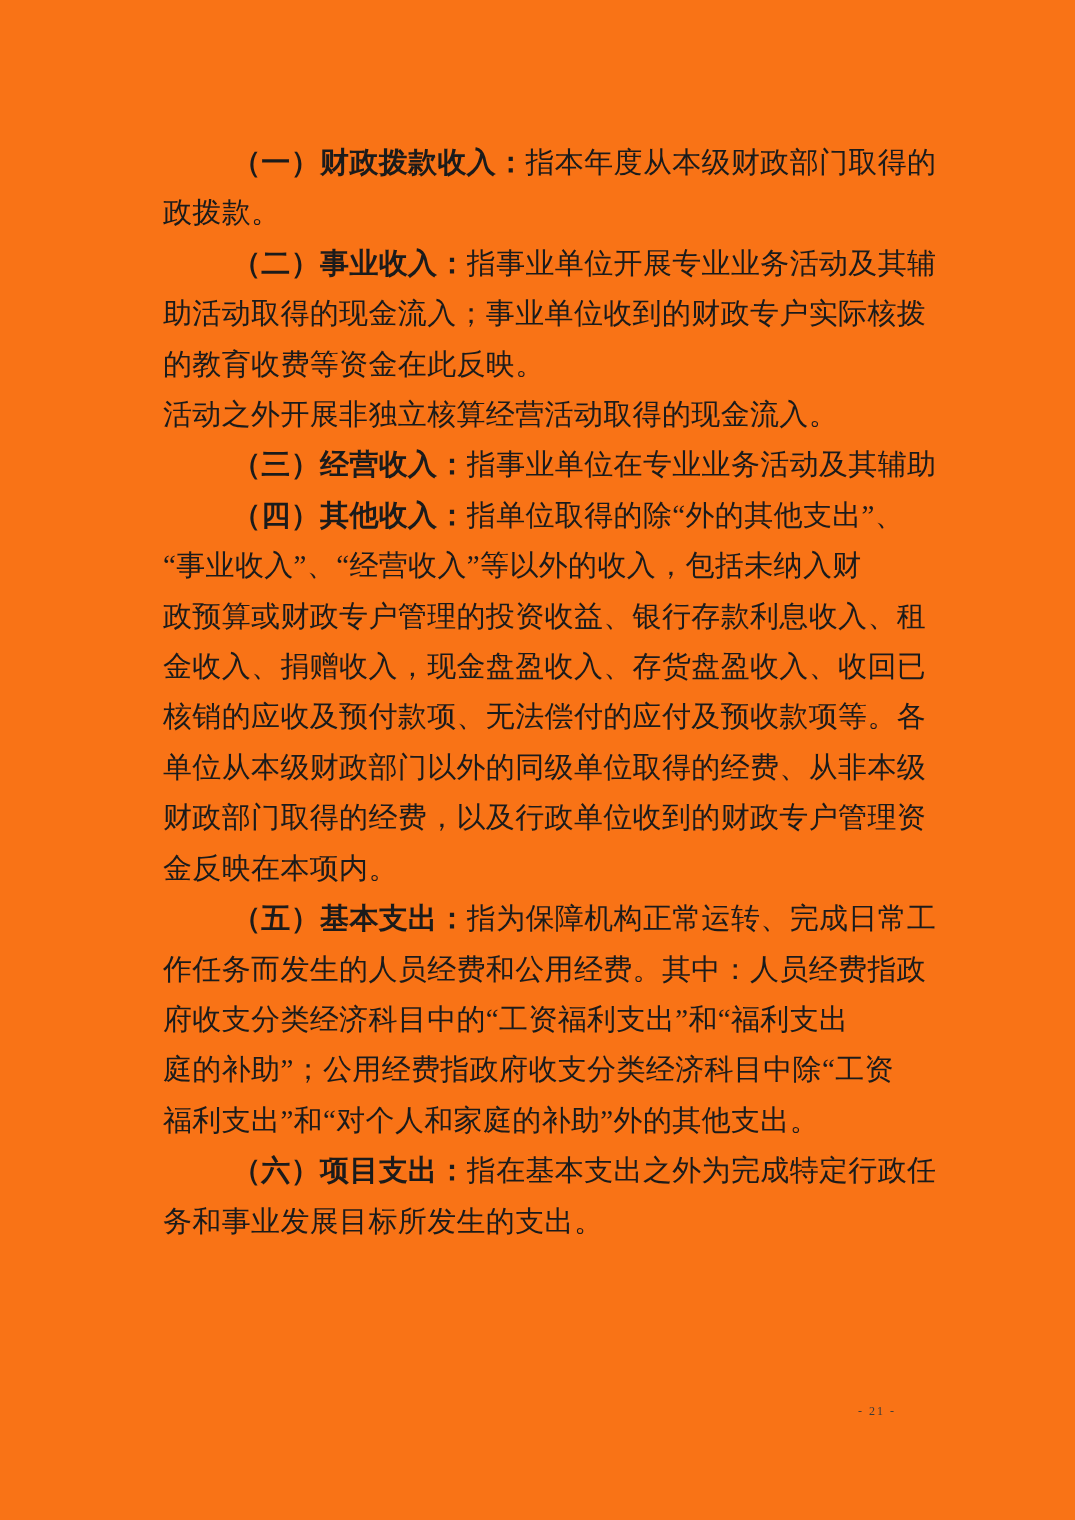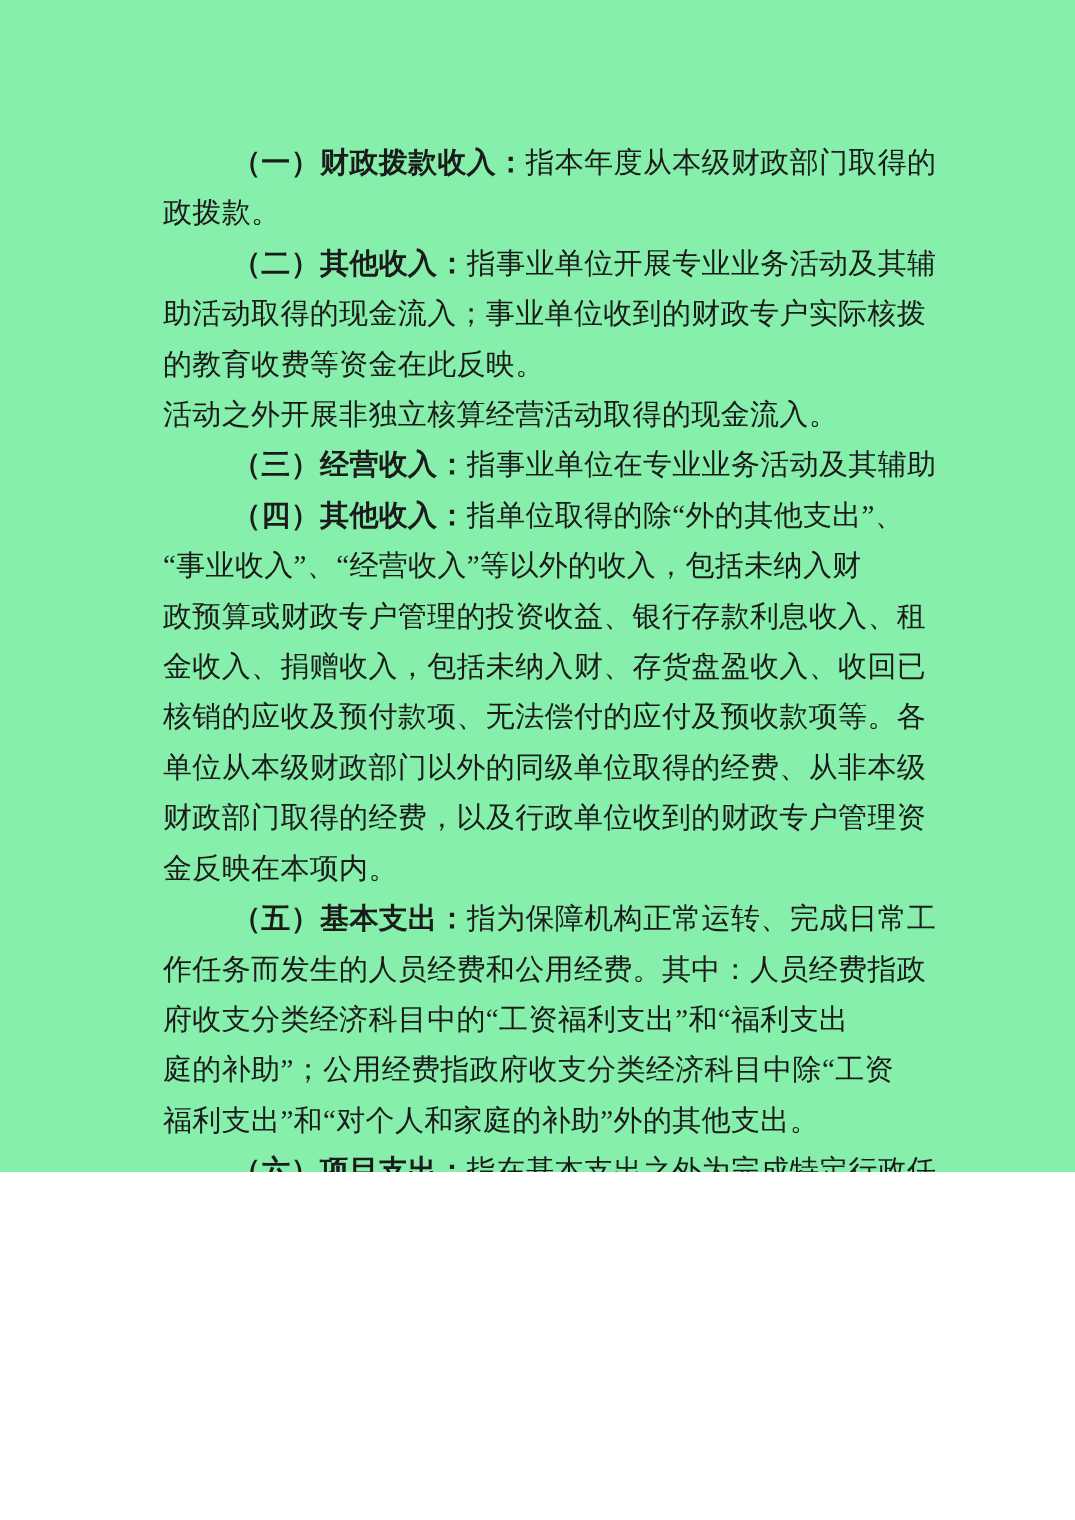--- a/index.html
+++ b/index.html
@@ -1,20 +1,20 @@
 <!DOCTYPE html>
 <html><head>
 <meta charset="utf-8">
 <style>
   html, body { margin: 0; padding: 0; }
   .page {
     position: relative;
     width: 1075px;
-    height: 1172px;
-    background: #86efac;
+    height: 1520px;
+    background: #f97316;
     font-family: "Liberation Serif", serif;
     color: #1b1b1b;
     overflow: hidden;
   }
   .document-body {
     position: absolute;
     left: 163px;
     top: 137px;
     width: 766px;
   }
@@ -43,33 +43,33 @@
 </head>
 <body>
 
 <div class="page">
   <div class="document-body">
       <div>
         <div class="text-line first-line"><span class="term">（一）财政拨款收入：</span><span>指本年度从本级财政部门取得的</span></div>
         <div class="text-line"><span>政拨款。</span></div>
       </div>
       <div>
-        <div class="text-line first-line"><span class="term">（二）其他收入：</span><span>指事业单位开展专业业务活动及其辅</span></div>
+        <div class="text-line first-line"><span class="term">（二）事业收入：</span><span>指事业单位开展专业业务活动及其辅</span></div>
         <div class="text-line"><span>助活动取得的现金流入；事业单位收到的财政专户实际核拨</span></div>
         <div class="text-line"><span>的教育收费等资金在此反映。</span></div>
       </div>
       <div>
         <div class="text-line"><span>活动之外开展非独立核算经营活动取得的现金流入。</span></div>
         <div class="text-line first-line"><span class="term">（三）经营收入：</span><span>指事业单位在专业业务活动及其辅助</span></div>
       </div>
       <div>
         <div class="text-line first-line"><span class="term">（四）其他收入：</span><span>指单位取得的除“外的其他支出”、</span></div>
         <div class="text-line"><span>“事业收入”、“经营收入”等以外的收入，包括未纳入财</span></div>
         <div class="text-line"><span>政预算或财政专户管理的投资收益、银行存款利息收入、租</span></div>
-        <div class="text-line"><span>金收入、捐赠收入，包括未纳入财、存货盘盈收入、收回已</span></div>
+        <div class="text-line"><span>金收入、捐赠收入，现金盘盈收入、存货盘盈收入、收回已</span></div>
         <div class="text-line"><span>核销的应收及预付款项、无法偿付的应付及预收款项等。各</span></div>
         <div class="text-line"><span>单位从本级财政部门以外的同级单位取得的经费、从非本级</span></div>
         <div class="text-line"><span>财政部门取得的经费，以及行政单位收到的财政专户管理资</span></div>
         <div class="text-line"><span>金反映在本项内。</span></div>
       </div>
       <div>
         <div class="text-line first-line"><span class="term">（五）基本支出：</span><span>指为保障机构正常运转、完成日常工</span></div>
         <div class="text-line"><span>作任务而发生的人员经费和公用经费。其中：人员经费指政</span></div>
         <div class="text-line"><span>府收支分类经济科目中的“工资福利支出”和“福利支出</span></div>
         <div class="text-line"><span>庭的补助”；公用经费指政府收支分类经济科目中除“工资</span></div>

